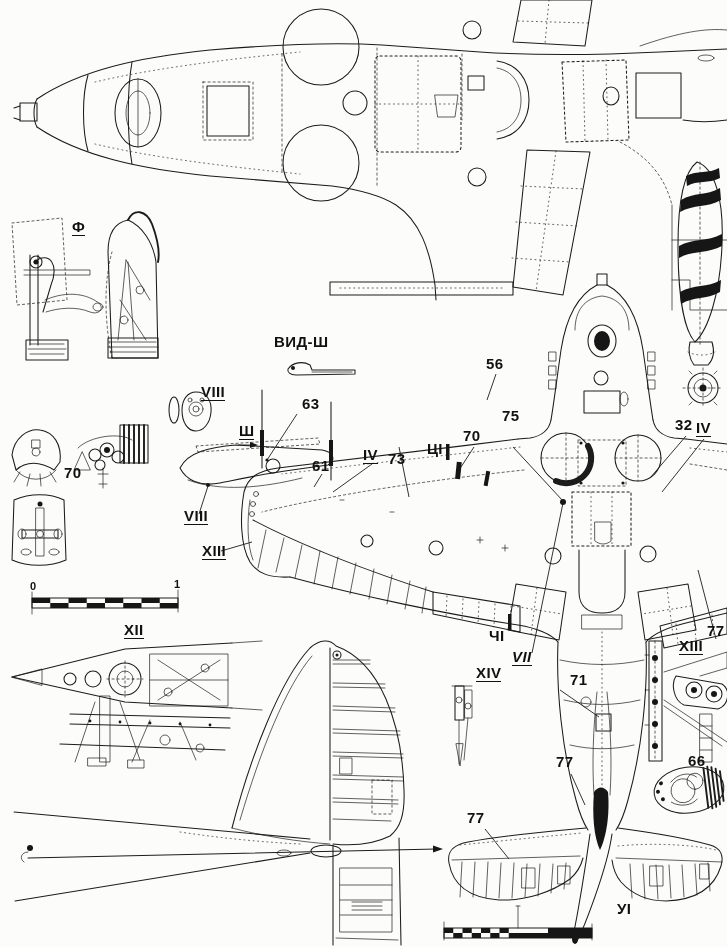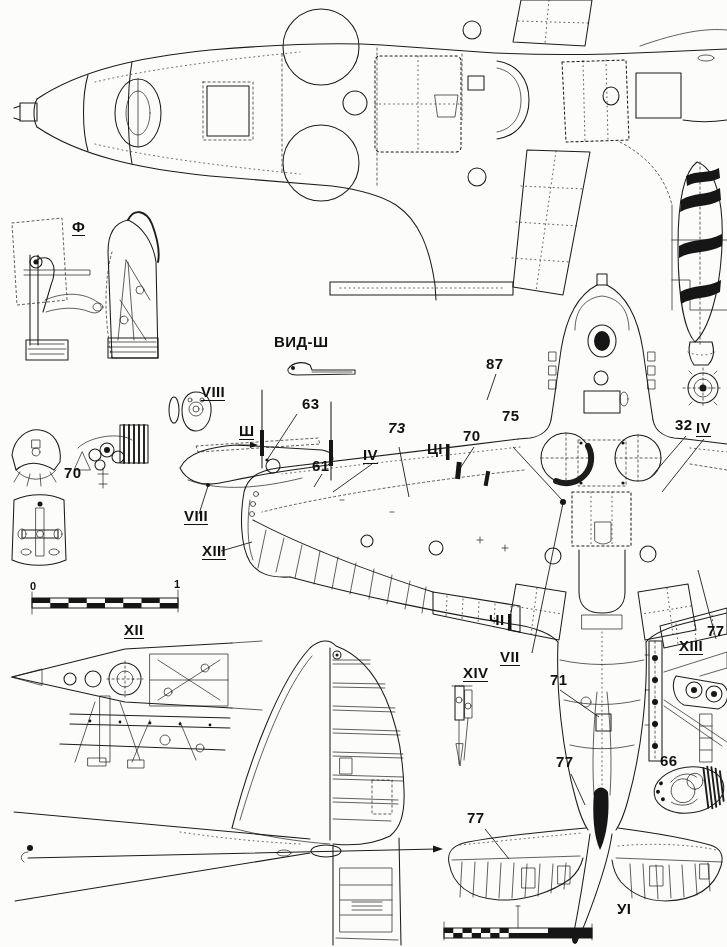--- a/index.html
+++ b/index.html
@@ -420,37 +420,37 @@
 </svg>
 
 <div id="callout-layer">
       <div class="callout u" style="left: 72px; top: 219px;">Ф</div>
       <div class="callout" style="left: 274px; top: 334px;">ВИД-Ш</div>
       <div class="callout u" style="left: 201px; top: 384px;">VIII</div>
       <div class="callout" style="left: 290px; top: 396px; margin-left: 12px;">63</div>
       <div class="callout u" style="left: 239px; top: 423px;">Ш</div>
       <div class="callout" style="left: 312px; top: 458px;">61</div>
       <div class="callout u" style="left: 363px; top: 447px;">IV</div>
-      <div class="callout" style="left: 388px; top: 420px; font-style: italic;">73</div>
+      <div class="callout" style="left: 388px; top: 451px;">73</div>
       <div class="callout" style="left: 427px; top: 441px;">ЦI</div>
       <div class="callout" style="left: 463px; top: 428px;">70</div>
       <div class="callout" style="left: 502px; top: 408px;">75</div>
-      <div class="callout" style="left: 486px; top: 356px;">87</div>
+      <div class="callout" style="left: 486px; top: 356px;">56</div>
       <div class="callout" style="left: 675px; top: 417px;">32</div>
       <div class="callout u" style="left: 696px; top: 420px;">IV</div>
       <div class="callout" style="left: 64px; top: 465px;">70</div>
       <div class="callout u" style="left: 184px; top: 508px;">VIII</div>
       <div class="callout u" style="left: 202px; top: 543px;">XIII</div>
       <div class="callout u" style="left: 124px; top: 622px;">XII</div>
-      <div class="callout" style="left: 489px; top: 612px; text-align: right;">ЧI</div>
-      <div class="callout u" style="left: 500px; top: 649px;">VII</div>
-      <div class="callout u" style="left: 463px; top: 665px;">XIV</div>
-      <div class="callout" style="left: 550px; top: 672px;">71</div>
+      <div class="callout" style="left: 489px; top: 628px; text-align: right;">ЧI</div>
+      <div class="callout u" style="left: 512px; top: 649px; font-style: italic;">VII</div>
+      <div class="callout u" style="left: 476px; top: 665px;">XIV</div>
+      <div class="callout" style="left: 570px; top: 672px;">71</div>
       <div class="callout u" style="left: 679px; top: 638px;">XIII</div>
       <div class="callout" style="left: 707px; top: 623px;">77</div>
       <div class="callout" style="left: 556px; top: 754px;">77</div>
       <div class="callout" style="left: 467px; top: 810px;">77</div>
-      <div class="callout" style="left: 660px; top: 753px;">66</div>
+      <div class="callout" style="left: 688px; top: 753px;">66</div>
       <div class="callout" style="left: 617px; top: 901px;">УI</div>
       <div class="callout small" style="left: 30px; top: 581px;">0</div>
       <div class="callout small" style="left: 174px; top: 579px;">1</div>
     </div>
 </div>
 
 </body></html>

